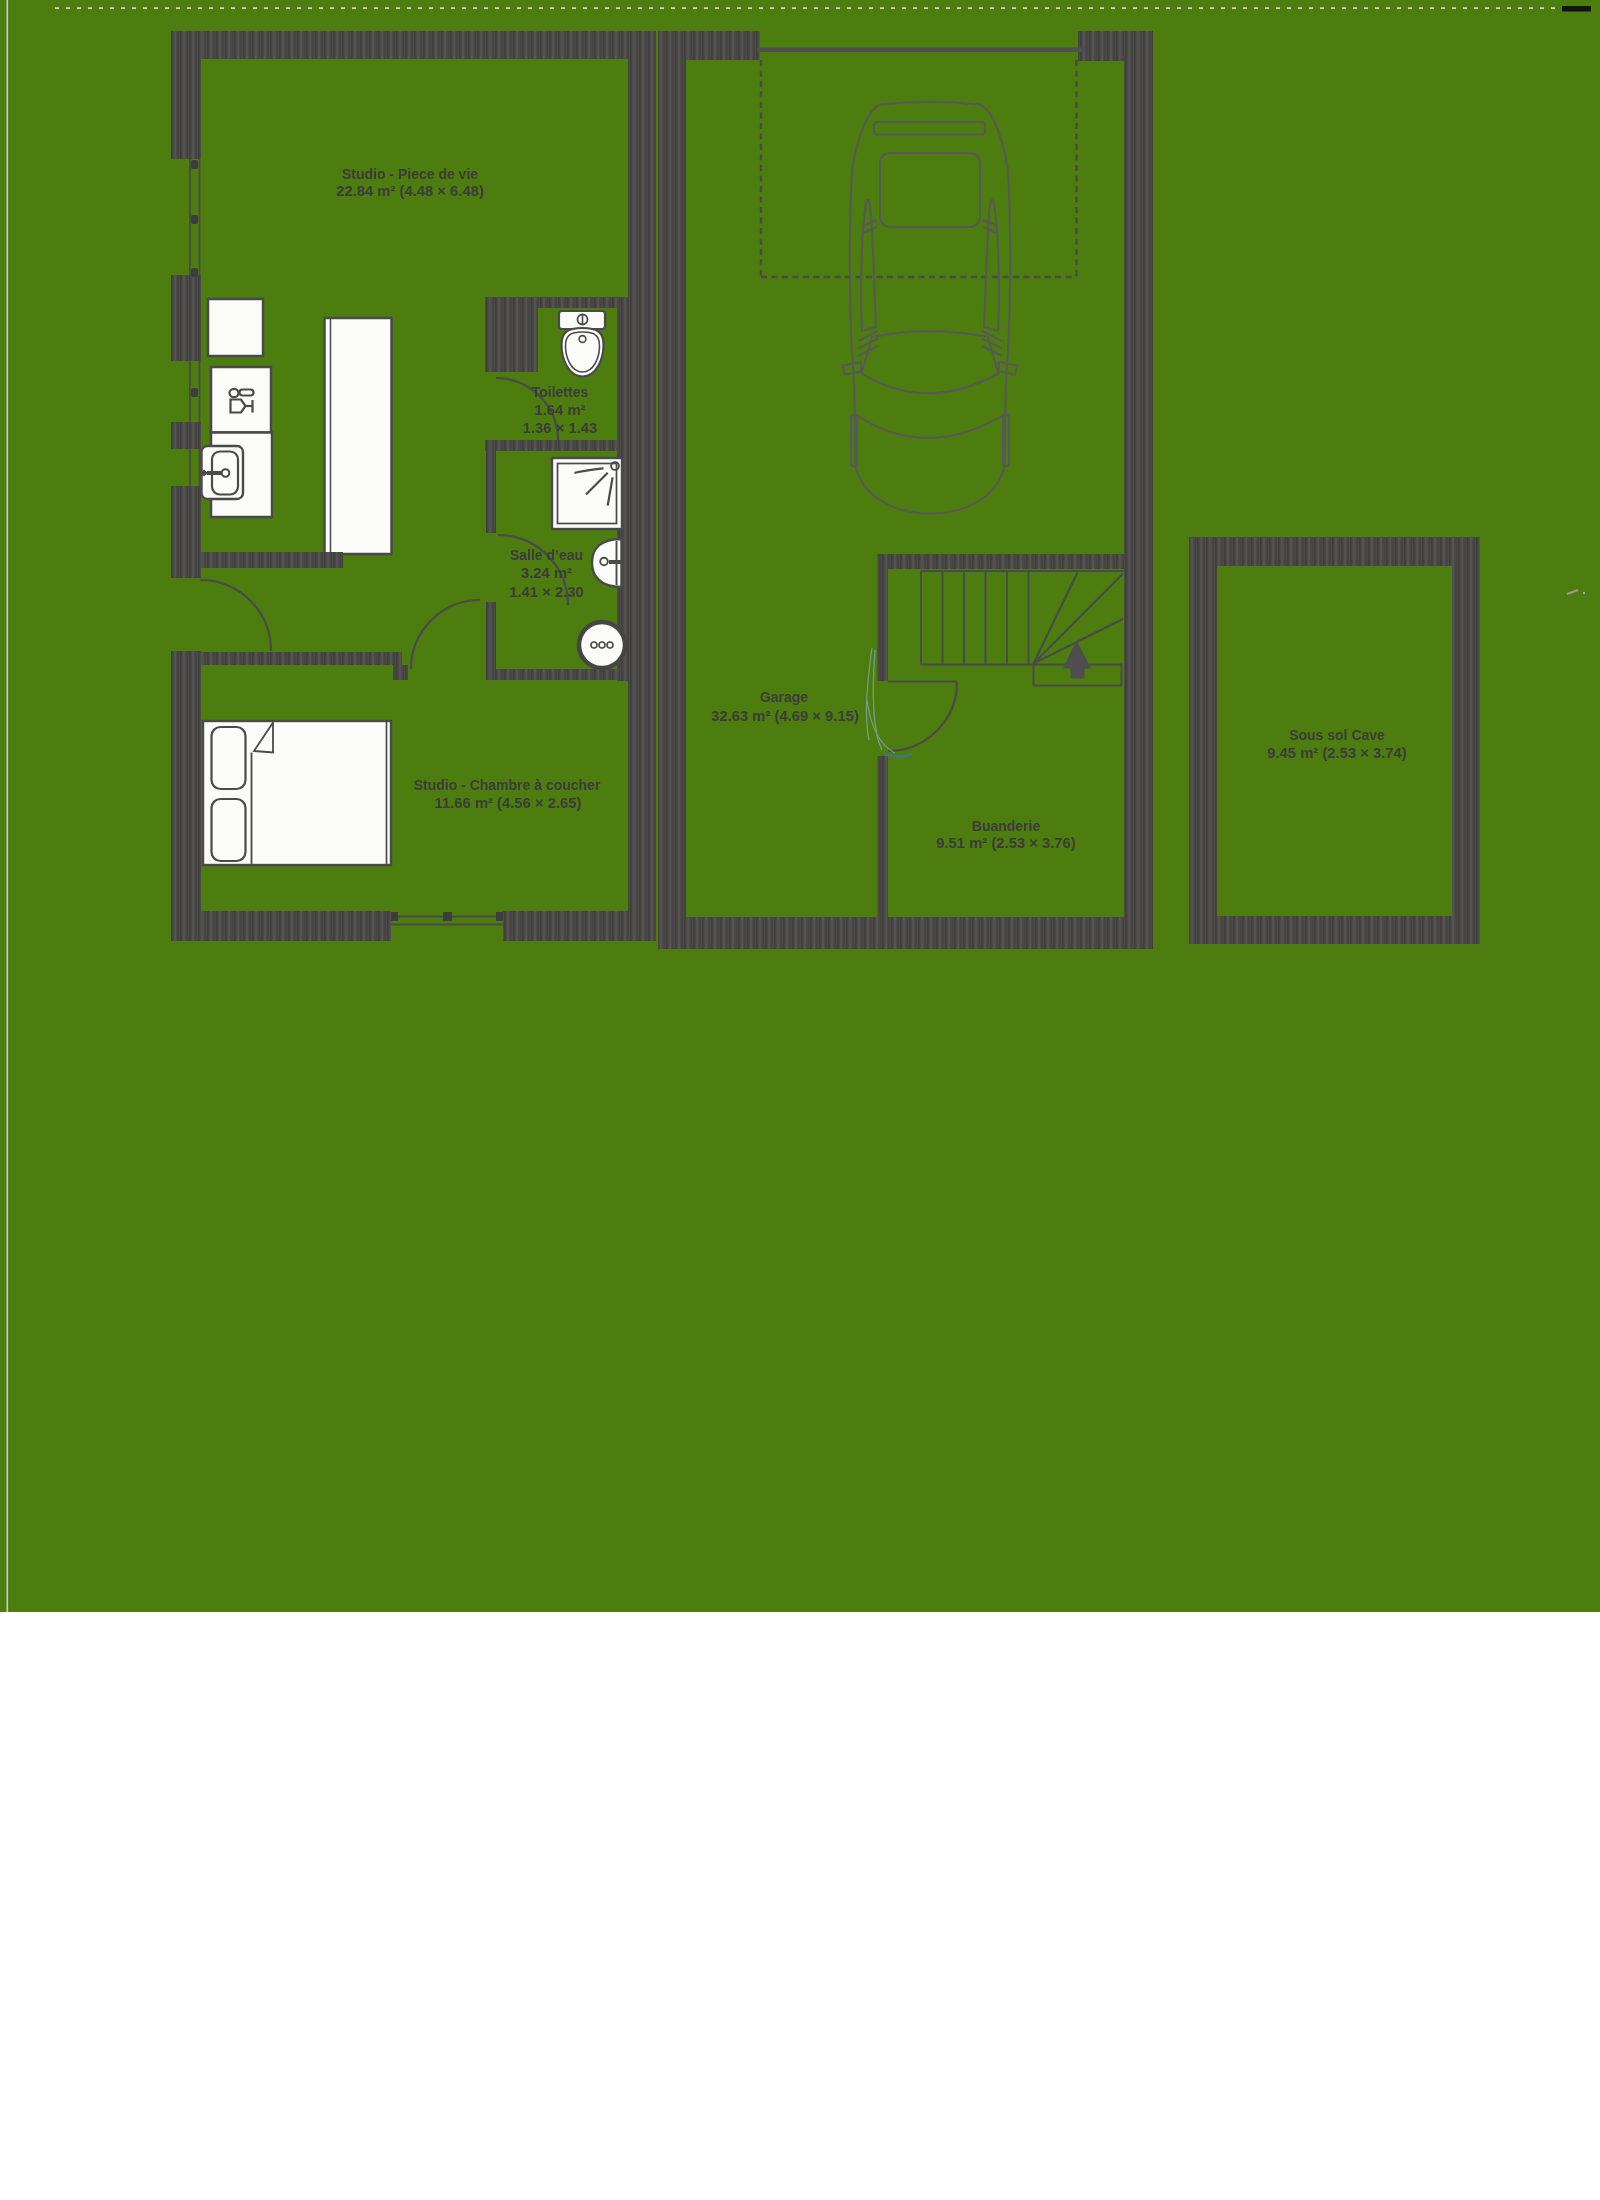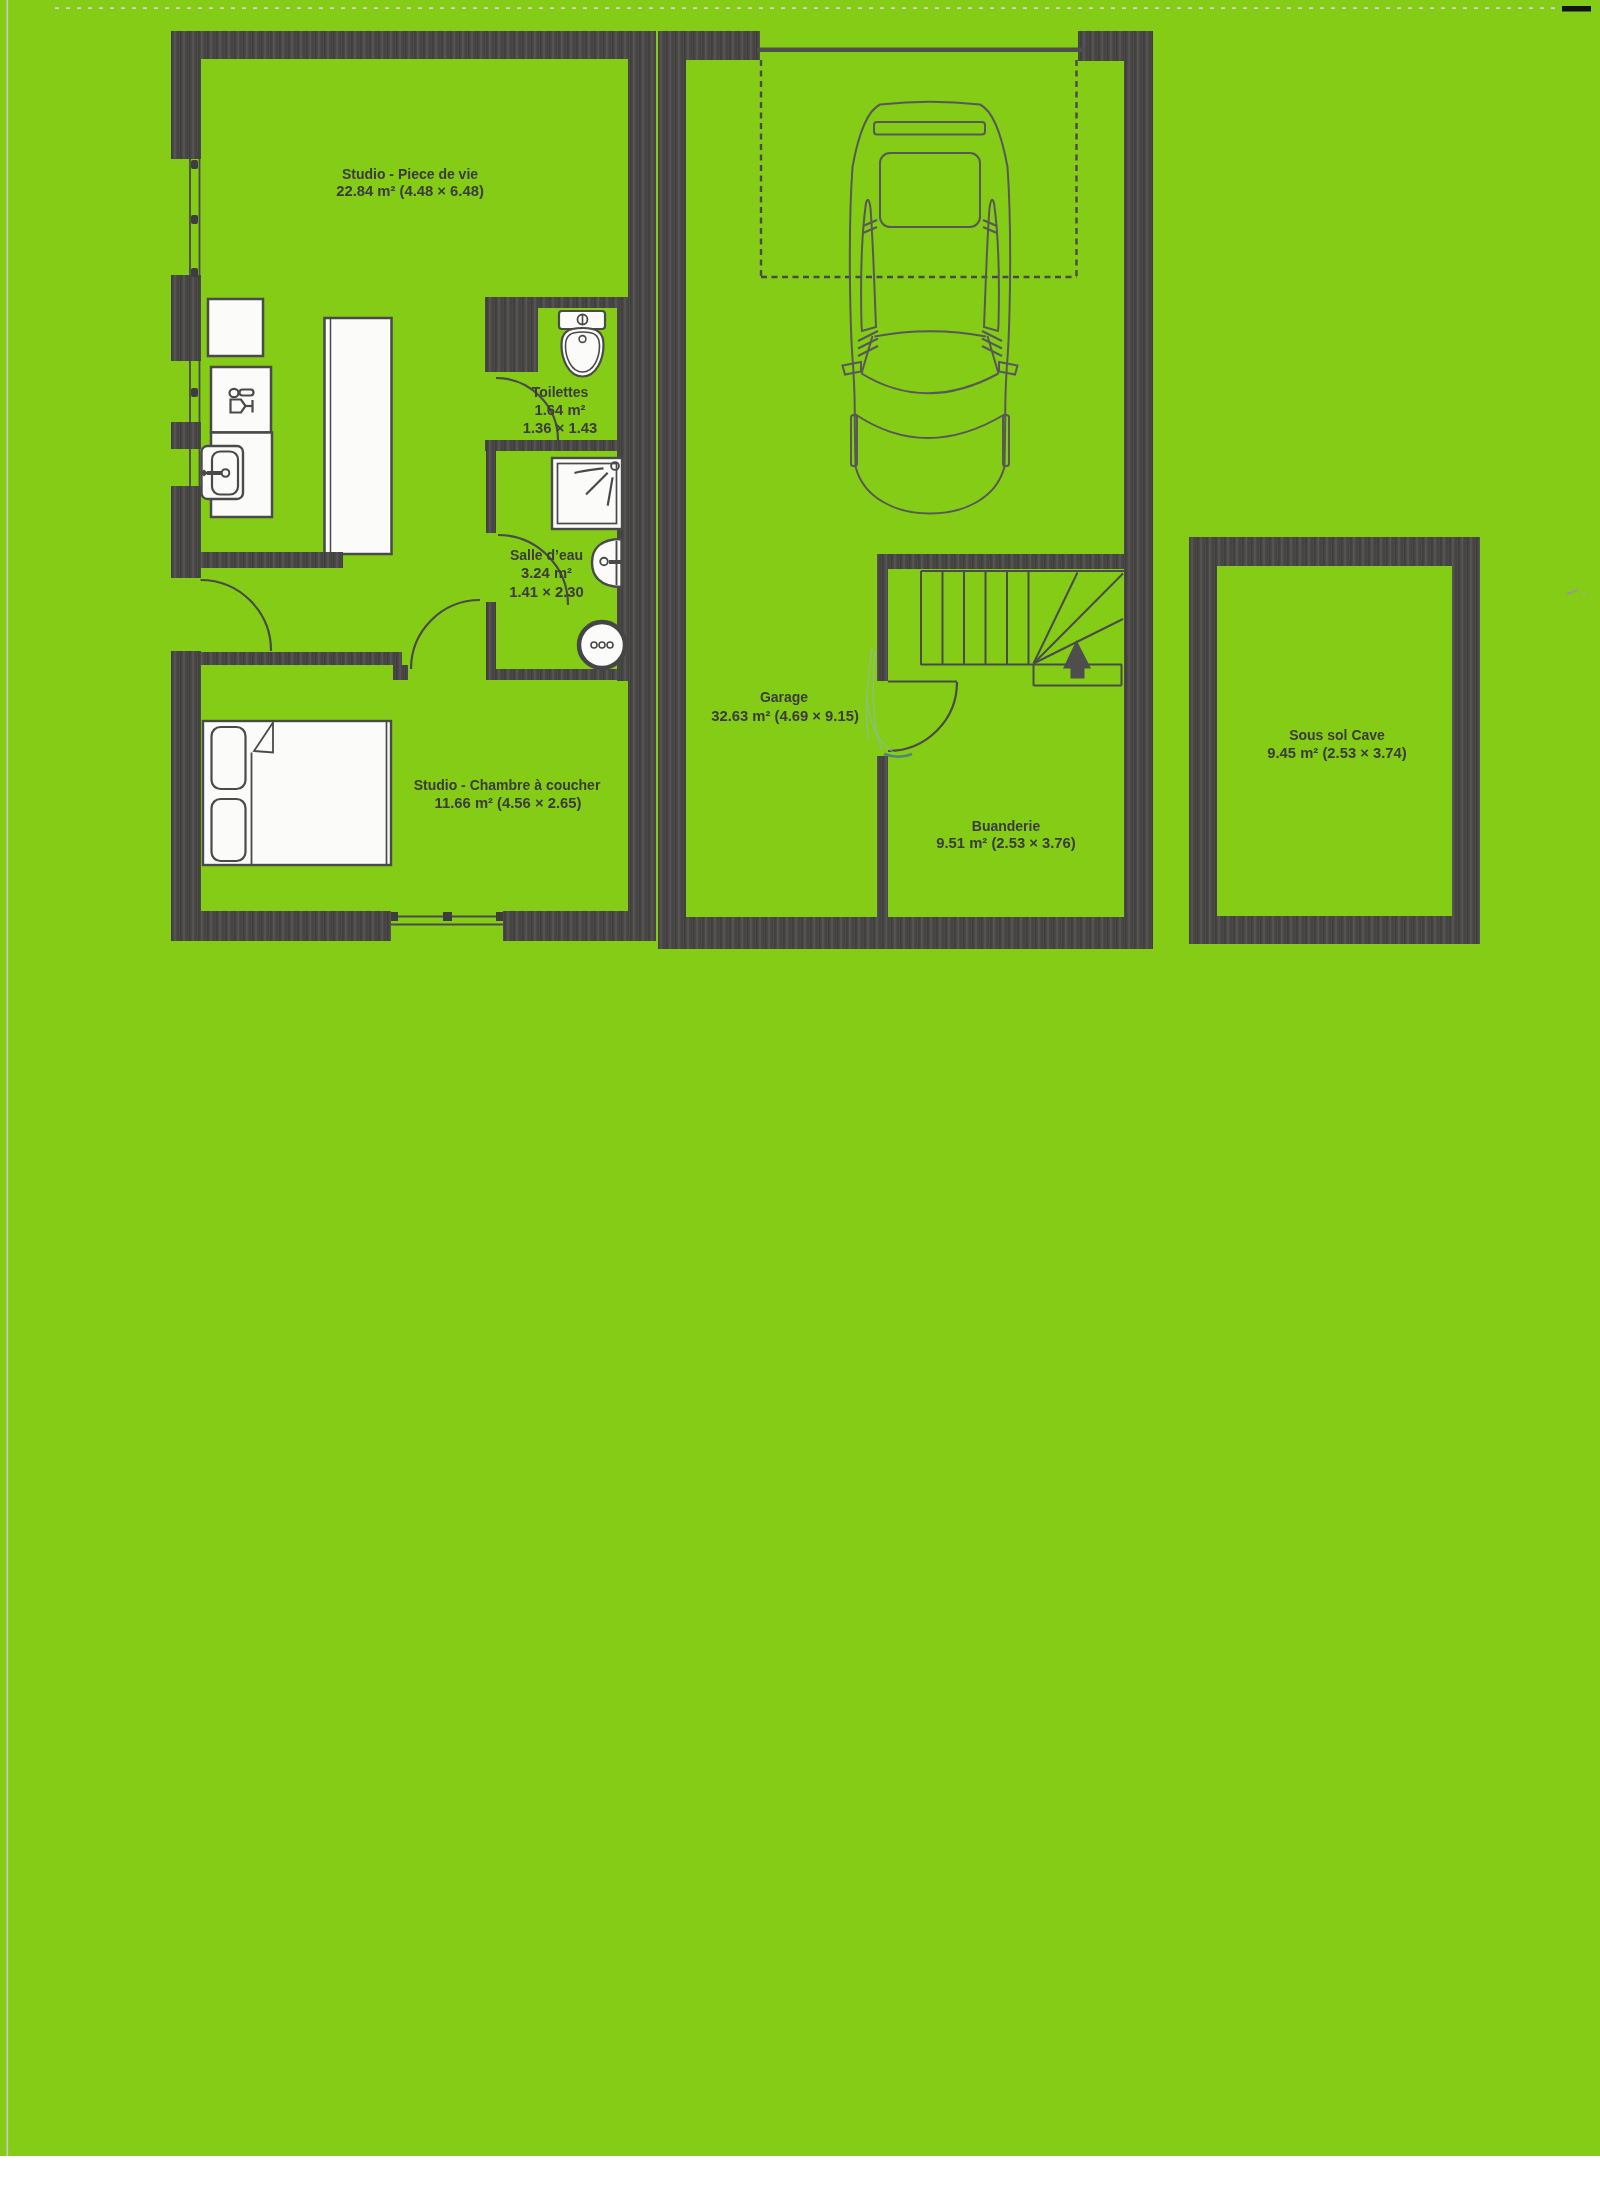--- a/index.html
+++ b/index.html
@@ -1,16 +1,16 @@
 <!DOCTYPE html>
 <html><head>
 <meta charset="utf-8">
 <style>
   html,body{margin:0;padding:0;background:#ffffff;}
-  #page{position:relative;width:1600px;height:2156px;background:#84cc16;overflow:hidden;text-decoration:underline;}
+  #page{position:relative;width:1600px;height:1612px;background:#4d7c0f;overflow:hidden;text-decoration:underline;}
   svg{position:absolute;left:0;top:0;}
   text{font-family:"Liberation Sans",sans-serif;fill:#3b3b3b;}
   .lbl{font-size:14px;font-weight:700;text-anchor:middle;}
   .dim{font-size:14.8px;font-weight:700;text-anchor:middle;}
 </style>
 </head>
 <body>
 <div id="page">
 <svg width="1600" height="2200" viewBox="0 0 1600 2200">
 <defs>

